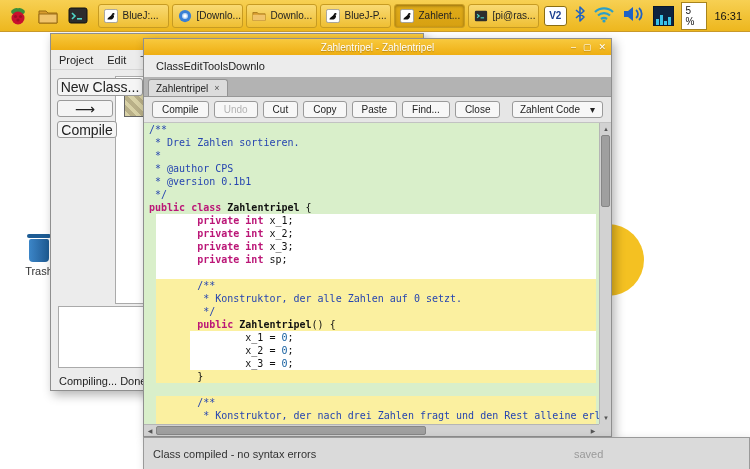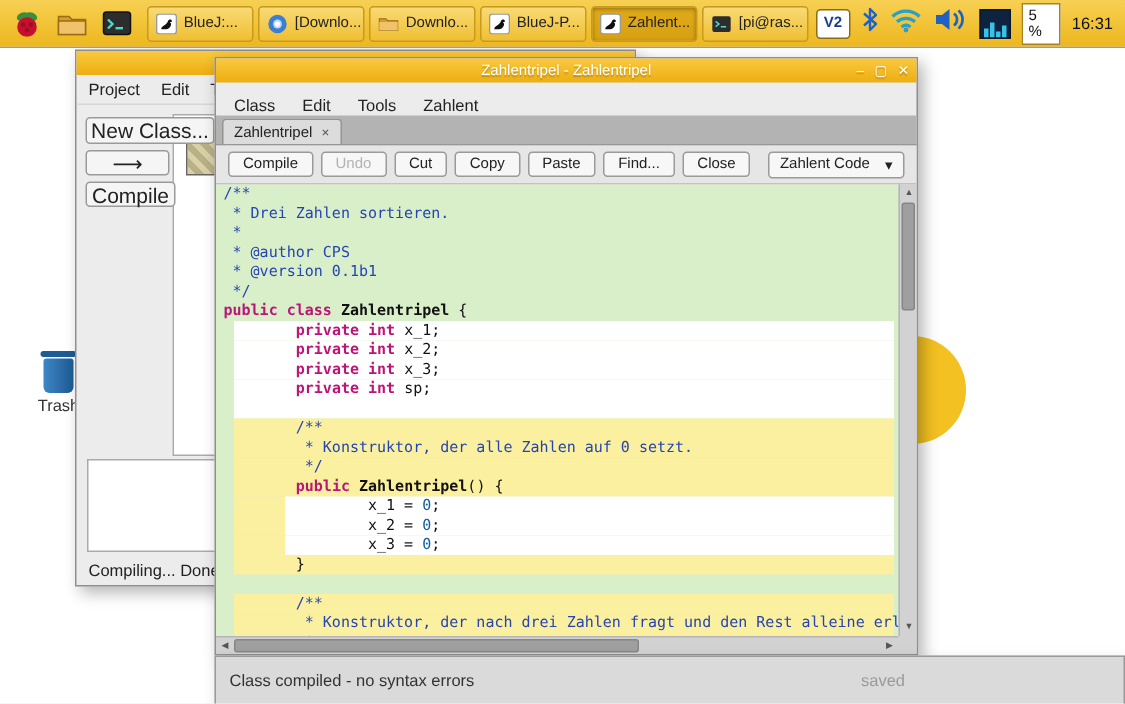--- a/index.html
+++ b/index.html
@@ -46,21 +46,21 @@
   #btn-arrow{left:6px;top:66px;width:56px;height:17px}
   #btn-compile{left:6px;top:87px;width:60px;height:17px}
   .mw-diagram{position:absolute;left:64px;top:42px;width:300px;height:228px;background:#fff;border:1px solid #aaa}
   .mw-class{position:absolute;left:8px;top:10px;width:28px;height:30px;border:1px solid #666;
     background:repeating-linear-gradient(45deg,#d8d1a6 0 4px,#b9b088 4px 8px)}
   .mw-bench{position:absolute;left:7px;top:272px;width:350px;height:62px;background:#fff;border:1px solid #aaa}
   .mw-status{position:absolute;left:8px;top:341px;font-size:11px;color:#222}
 
   
   .editor-window{left:143px;top:38px;width:469px;height:399px;z-index:3;display:flex;flex-direction:column}
-  .e-menubar{height:22px;display:flex;gap:18px;align-items:flex-end;padding:0 12px;font-size:11px;color:#222}
+  .e-menubar{height:22px;display:flex;align-items:center;padding:0 12px;font-size:11px;color:#222}
   .e-tabrow{height:20px;background:#b3b3b3;display:flex;align-items:flex-end;padding:0 4px;border-bottom:1px solid #979797}
   .e-tab{height:17px;background:#dcdcdc;border:1px solid #949494;border-bottom:none;border-radius:3px 3px 0 0;
     font-size:10px;display:flex;align-items:center;gap:6px;padding:0 7px;color:#222}
   .e-tab .x{color:#555;font-size:9px}
   .e-toolbar{height:26px;display:flex;align-items:center;gap:5px;padding:0 8px;background:#e6e6e6;border-bottom:1px solid #c2c2c2}
   .e-btn{background:#f7f7f7;border:1px solid #9a9a9a;border-radius:3px;font-size:10px;padding:2px 9px;color:#222;white-space:nowrap}
   .e-btn.disabled{color:#b3b3b3}
   .e-select{margin-left:auto;background:#f7f7f7;border:1px solid #9a9a9a;border-radius:3px;font-size:10px;padding:2px 7px;display:flex;gap:10px;align-items:center;color:#222}
   .e-codewrap{flex:1;position:relative;background:#d2d2d2}
   .code-view{position:absolute;left:0;top:0;right:12px;bottom:12px;overflow:hidden;background:#d9efca}
@@ -237,21 +237,21 @@
     <div class="tb-controls">
       <span>–</span>
       <span>▢</span>
       <span>✕</span>
     </div>
   </div>
   <div class="e-menubar" id="e-menu">
       <span>Class</span>
       <span>Edit</span>
       <span>Tools</span>
-      <span>Zahlent</span>
+      <span>Downlo</span>
     </div>
   <div class="e-tabrow">
     <div class="e-tab">
       <span>Zahlentripel</span>
       <span class="x">×</span>
     </div>
   </div>
   <div class="e-toolbar" id="e-toolbar">
 
   <div class="e-btn">Compile</div>

